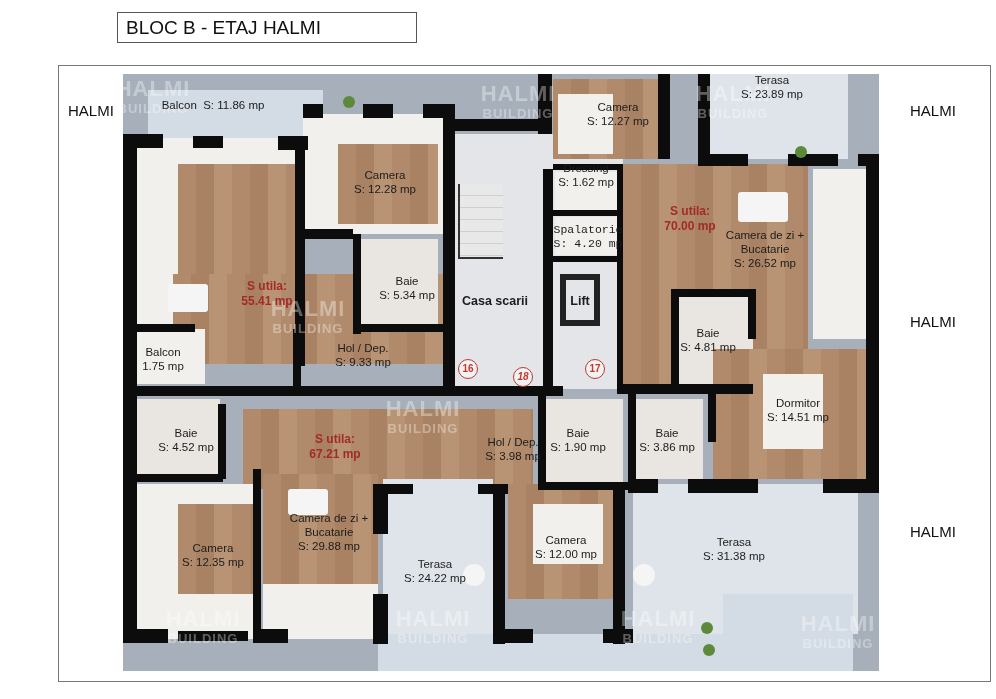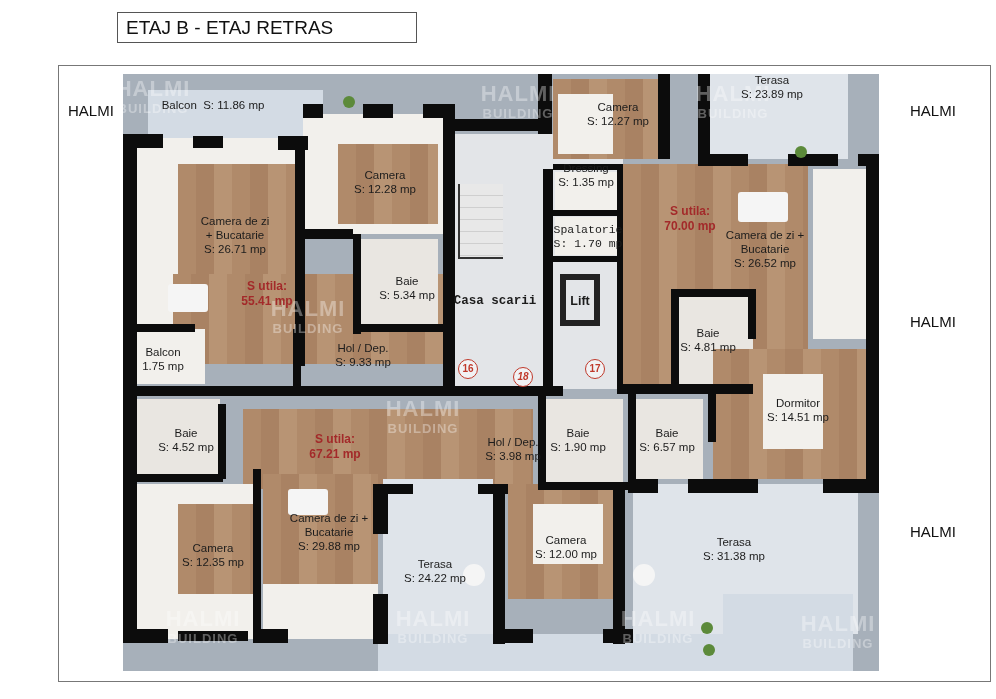--- a/index.html
+++ b/index.html
@@ -50,21 +50,21 @@
   }
   .watermark small { display: block; font-size: 13px; letter-spacing: 1px; }
   .stairs { position: absolute; border-left: 2px solid #333; border-bottom: 2px solid #333;
     background: repeating-linear-gradient(180deg, #e8e8e8 0 11px, #cfcfcf 11px 12px); }
   .table-ico { position: absolute; background: #f5f5f5; border-radius: 3px; }
   .plant { position: absolute; width: 12px; height: 12px; border-radius: 50%; background: #5c8a3a; }
 </style>
 </head>
 <body>
 
-<div class="title-box">ETAJ B - ETAJ RETRAS</div>
+<div class="title-box">BLOC B - ETAJ HALMI</div>
 
 <div class="frame"></div>
 
 <div class="side-label" style="left:68px; top:102px;">HALMI</div>
 <div class="side-label" style="left:910px; top:102px;">HALMI</div>
 <div class="side-label" style="left:910px; top:313px;">HALMI</div>
 <div class="side-label" style="left:910px; top:523px;">HALMI</div>
 
 <div class="plan">
 
@@ -181,84 +181,79 @@
   <div class="watermark" style="left:535px; top:555px;"><span>HALMI</span><small>BUILDING</small></div>
   <div class="watermark" style="left:715px; top:560px;"><span>HALMI</span><small>BUILDING</small></div>
 
   <div class="lbl" style="left:90px; top:31px; transform:translate(-50%,-50%);">
     <span>Balcon</span>&nbsp;&nbsp;<span>S: 11.86 mp</span>
   </div>
   <div class="lbl" style="left:262px; top:108px;">
     <div>Camera</div>
       <div>S: 12.28 mp</div>
   </div>
-  <div class="lbl" style="left:112px; top:161px;">
-    <div>Camera de zi</div>
-      <div>+ Bucatarie</div>
-      <div>S: 26.71 mp</div>
-  </div>
   <div class="lbl" style="left:284px; top:214px;">
     <div>Baie</div>
       <div>S: 5.34 mp</div>
   </div>
   <div class="lbl" style="left:40px; top:285px;">
     <div>Balcon</div>
       <div>1.75 mp</div>
   </div>
   <div class="lbl" style="left:240px; top:281px;">
     <div>Hol / Dep.</div>
       <div>S: 9.33 mp</div>
   </div>
   <div class="util" style="left:144px; top:220px;">
     <div>S utila:</div>
       <div>55.41 mp</div>
   </div>
 
-  <div class="lbl bold" style="left:372px; top:227px;font-family:Liberation Mono, monospace;">Casa scarii</div>
+  <div class="lbl bold" style="left:372px; top:227px;">Casa scarii</div>
   <div class="lbl bold" style="left:457px; top:227px;">Lift</div>
   <div class="marker" style="left:345px; top:295px;text-align:center;">16</div>
   <div class="marker" style="left:400px; top:303px;font-style:italic;">18</div>
   <div class="marker" style="left:472px; top:295px;">17</div>
 
   <div class="lbl" style="left:495px; top:40px;">
     <div>Camera</div>
       <div>S: 12.27 mp</div>
   </div>
   <div class="lbl" style="left:649px; top:13px;">
     <div>Terasa</div>
       <div>S: 23.89 mp</div>
   </div>
   <div class="lbl" style="left:463px; top:101px;">
     <div>Dressing</div>
-      <div>S: 1.35 mp</div>
+      <div>S: 1.62 mp</div>
   </div>
   <div class="lbl" style="left:465px; top:163px;font-family:Liberation Mono, monospace;">
     <div>Spalatorie</div>
-      <div>S: 1.70 mp</div>
+      <div>S: 4.20 mp</div>
   </div>
   <div class="util" style="left:567px; top:145px;">
     <div>S utila:</div>
       <div>70.00 mp</div>
   </div>
   <div class="lbl" style="left:642px; top:175px;">
     <div>Camera de zi +</div>
       <div>Bucatarie</div>
       <div>S: 26.52 mp</div>
   </div>
   <div class="lbl" style="left:585px; top:266px;">
     <div>Baie</div>
       <div>S: 4.81 mp</div>
   </div>
   <div class="lbl" style="left:675px; top:336px;">
     <div>Dormitor</div>
       <div>S: 14.51 mp</div>
   </div>
   <div class="lbl" style="left:544px; top:366px;">
     <div>Baie</div>
-      <div>S: 6.57 mp</div>
+      <div>S: 3.86 mp</div>
   </div>
   <div class="lbl" style="left:611px; top:475px;">
     <div>Terasa</div>
       <div>S: 31.38 mp</div>
   </div>
 
   <div class="lbl" style="left:63px; top:366px;">
     <div>Baie</div>
       <div>S: 4.52 mp</div>
   </div>

